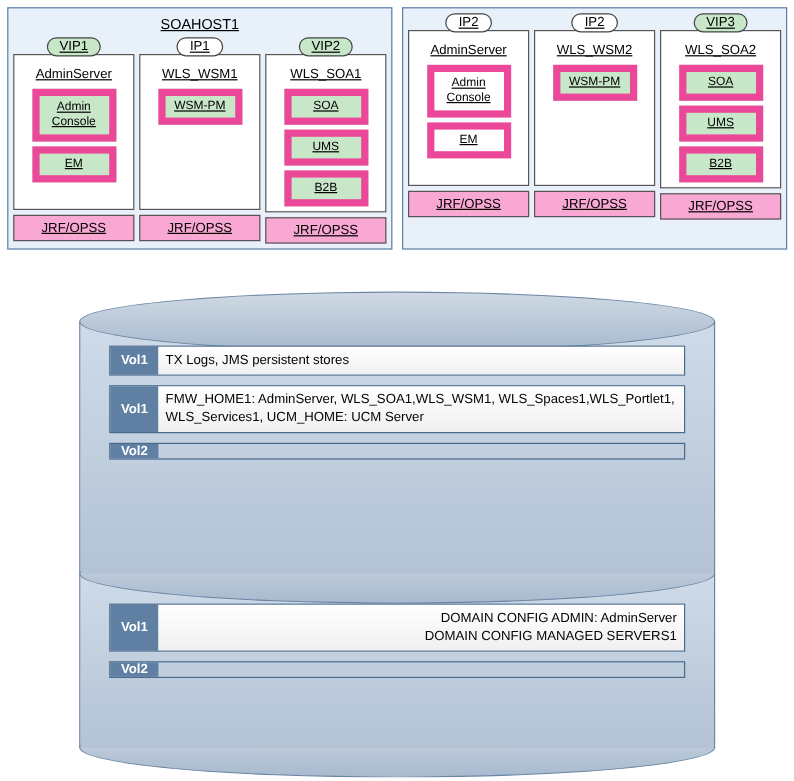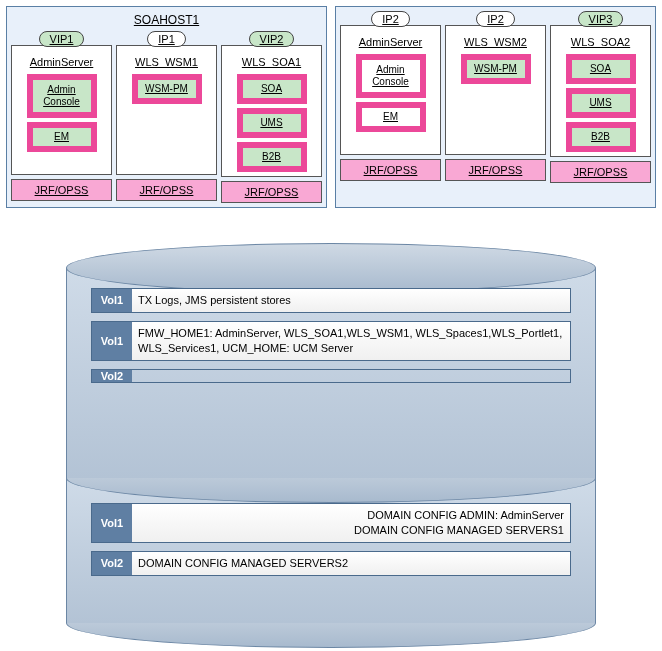--- a/index.html
+++ b/index.html
@@ -121,16 +121,15 @@
   </div>
 
   <div class="vol-list" style="top:275px;">
     <div class="vol-row">
       <div class="vol-tag">Vol1</div>
       <div class="vol-text" style="white-space:pre-line;text-align:right;">DOMAIN CONFIG ADMIN: AdminServer
 DOMAIN CONFIG MANAGED SERVERS1</div>
     </div>
     <div class="vol-row">
       <div class="vol-tag">Vol2</div>
-      <div class="vol-text">DOMAIN CONFIG MANAGED SERVERS2</div>
     </div>
   </div>
 </div>
 
 </body></html>

